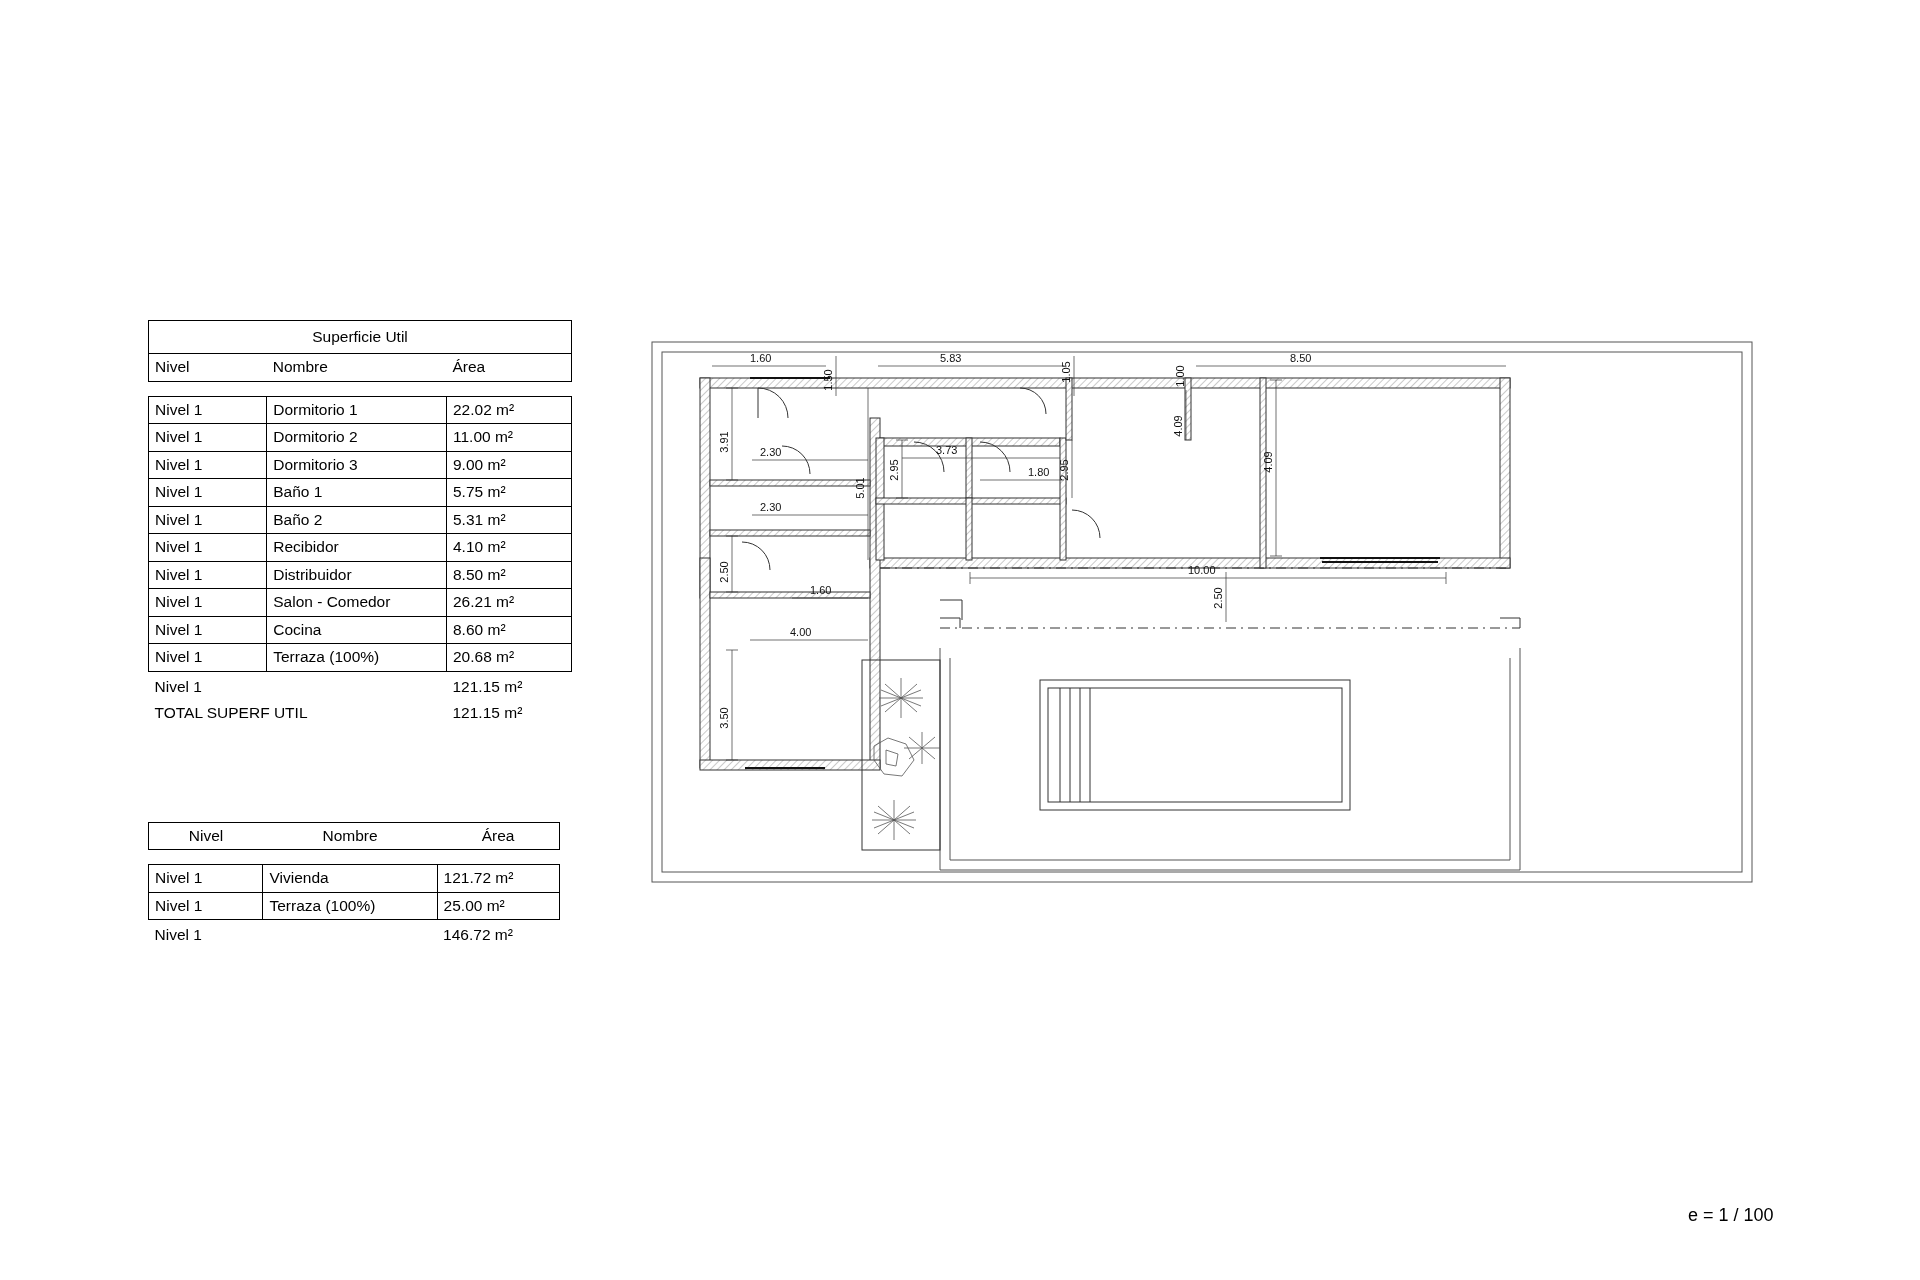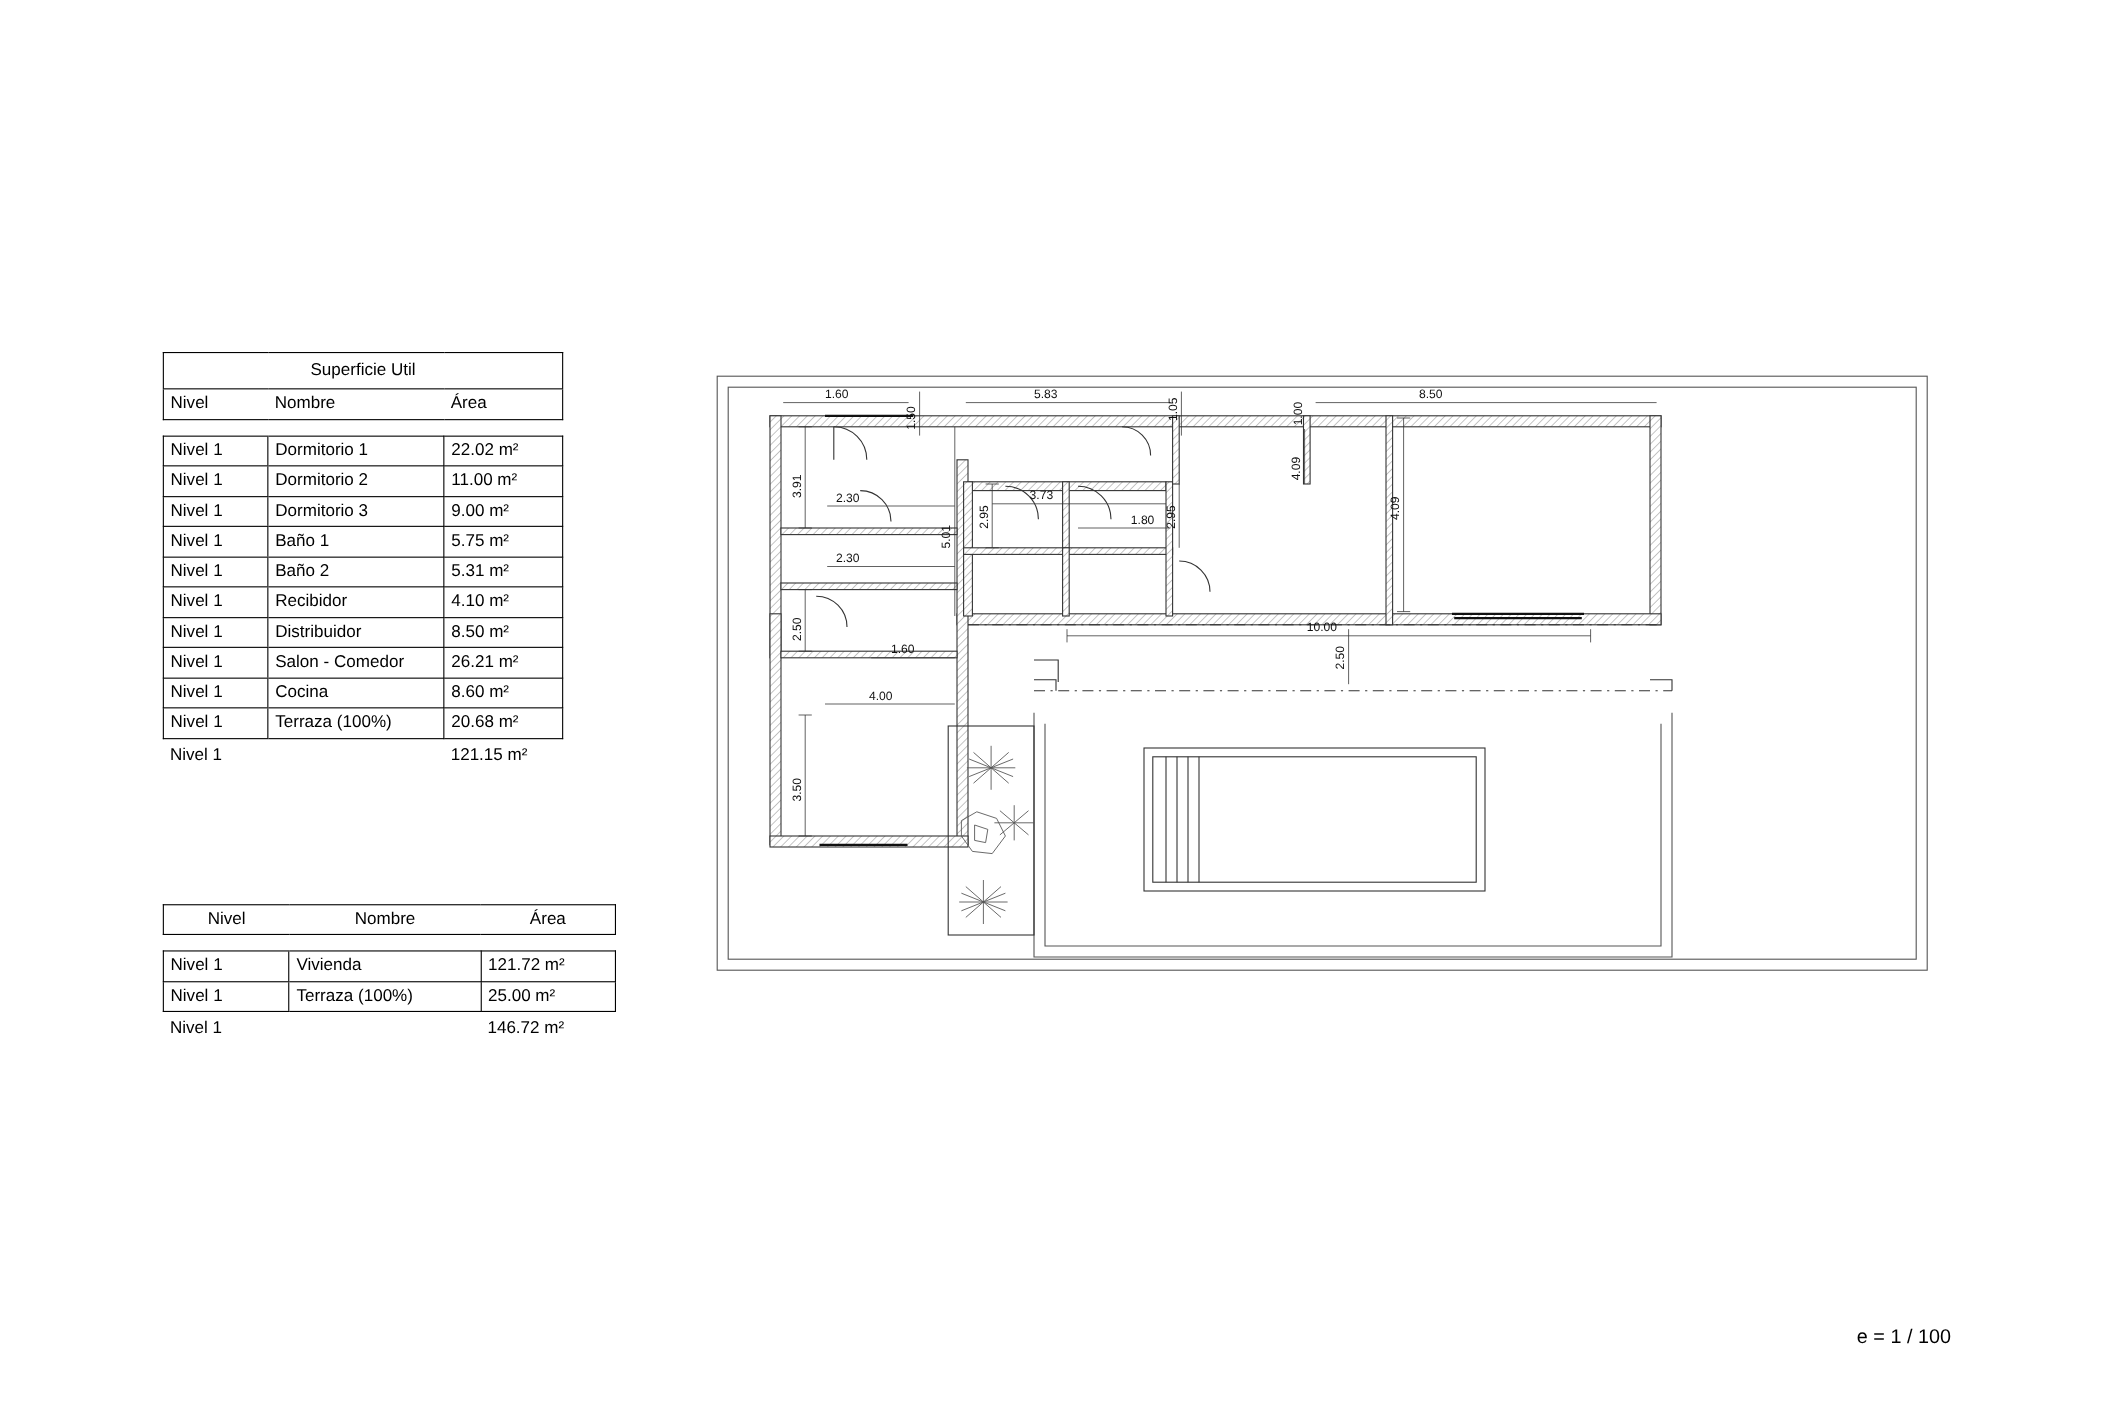--- a/index.html
+++ b/index.html
@@ -14,21 +14,21 @@
     font-family: "Liberation Sans", sans-serif;
     color: #000000;
     overflow: hidden;
   }
 
   
   .table-block {
     position: absolute;
     font-size: 15.5px;
   }
-  #util-table { left: 148px; top: 320px; width: 364px; }
+  #util-table { left: 148px; top: 320px; width: 424px; }
   #const-table { left: 148px; top: 822px; width: 412px; }
 
   table.areas {
     border-collapse: collapse;
     width: 100%;
   }
   table.areas td {
     padding: 2px 6px;
     line-height: 1.45;
     white-space: nowrap;
@@ -165,20 +165,24 @@
     </tr>
     <tr class="data-row">
       <td class="col-nivel">Nivel 1</td>
       <td class="col-nombre">Terraza (100%)</td>
       <td class="col-area">20.68 m²</td>
     </tr>
 
     <tr class="subtotal-row">
       <td class="col-nivel">Nivel 1</td>
       <td class="col-nombre"></td>
+      <td class="col-area">121.15 m²</td>
+    </tr>
+    <tr class="total-row">
+      <td class="col-nivel" colspan="2">TOTAL SUPERF UTIL</td>
       <td class="col-area">121.15 m²</td>
     </tr>
   </tbody>
     </table>
 </div>
 
 <div class="table-block" id="const-table">
   <table class="areas">
     <tbody>
     <tr class="header-row">

